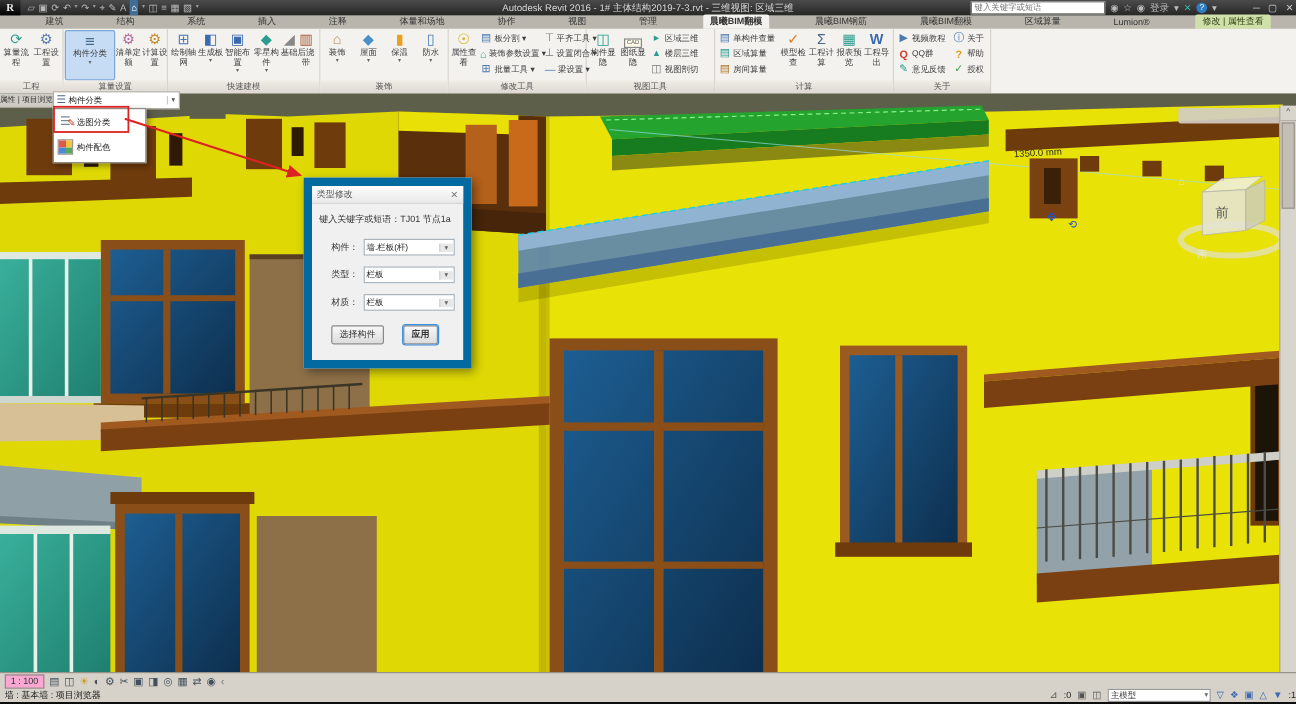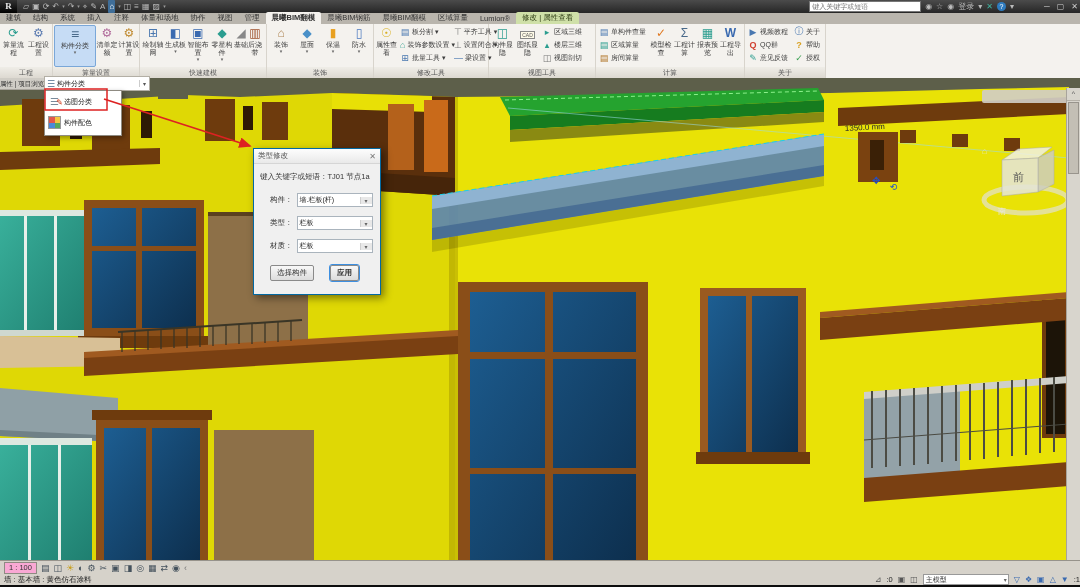--- a/index.html
+++ b/index.html
@@ -16,21 +16,21 @@
   .qat .hl{background:#3f6e99;color:#fff;padding:0 1px;border-radius:1px;}
   .qat .dd{font-size:5px;color:#999;}
   .apptitle{position:absolute;left:0;right:0;text-align:center;font-size:8px;color:#d8d8d8;pointer-events:none;}
   .infocenter{position:absolute;right:66px;top:2px;display:flex;align-items:center;gap:4px;height:9px;}
   .searchbox{width:106px;height:9px;background:#fff;border:1px solid #777;font-size:7px;color:#555;padding:0 2px;}
   .ic-sm{font-size:8px;color:#bbb;line-height:9px;}
   .helpdot{width:9px;height:9px;border-radius:50%;background:#2e7bbf;color:#fff;font-size:7px;text-align:center;line-height:9px;}
   .winbtns{position:absolute;right:2px;top:0;display:flex;gap:7px;color:#ccc;font-size:8px;line-height:13px;}
   
   .tabsrow{position:absolute;left:0;top:13px;width:1080px;height:11px;background:#b9b5ad;display:flex;align-items:flex-end;font-size:7.5px;color:#333;}
-  .tab{padding:1px 6px 1px 6px;white-space:nowrap;}
+  .tab{padding:1px 6px 1px 6px;white-space:nowrap;margin-left:32px;}
   .tab.active{background:#f4f2ee;border-radius:2px 2px 0 0;font-weight:bold;}
   .tab.ctx{background:#cfe0a8;color:#2e3d14;border-radius:2px 2px 0 0;}
   
   .ribbon{position:absolute;left:0;top:24px;width:1080px;height:54px;background:#f4f2ee;border-bottom:1px solid #a9a49b;display:flex;}
   .rgroup{height:54px;border-right:1px solid #d8d4cc;display:flex;flex-direction:column;flex:0 0 auto;}
   .rcontent{flex:1;display:flex;align-items:stretch;padding:1px 1px 0 1px;}
   .glabel{height:11px;font-size:7px;color:#555;text-align:center;line-height:11px;background:linear-gradient(#efede7,#ddd9d1);overflow:hidden;white-space:nowrap;}
   .rbtn{display:flex;flex-direction:column;align-items:center;font-size:7px;color:#3d3d3d;text-align:center;padding-top:1px;line-height:8px;flex:0 0 auto;}
   .rbtn .ric{font-size:12px;height:15px;line-height:15px;}
   .rbtn .arrow{font-size:5px;color:#666;line-height:5px;}
@@ -50,21 +50,21 @@
   .splitbtn .sdd{margin-left:auto;border-left:1px solid #ccc;padding:0 3px;font-size:6px;color:#555;}
   .menu{position:absolute;left:44px;top:90px;width:76px;height:44px;background:#fff;border:1px solid #8f8b82;
     box-shadow:2px 2px 5px rgba(0,0,0,.35);z-index:40;display:flex;flex-direction:column;}
   .mitem{height:21px;display:flex;align-items:center;gap:3px;font-size:7px;color:#222;padding-left:3px;}
   .mitem .mic{position:relative;width:13px;height:13px;font-size:10px;line-height:13px;text-align:center;color:#7a8a9a;}
   .mitem .mic .pen{position:absolute;right:-2px;bottom:-1px;font-size:8px;color:#d04020;}
   .palette{width:11px;height:11px;display:flex;flex-wrap:wrap;border:1px solid #999;}
   .palette i{width:50%;height:50%;}
   
   .dialog{position:absolute;left:253px;top:148px;width:126px;height:145px;background:#f0f0f0;
-    border:1px solid #0369a1;box-shadow:3px 3px 8px rgba(0,0,0,.45);z-index:50;font-size:7.5px;color:#333;}
+    border:7px solid #0369a1;box-shadow:3px 3px 8px rgba(0,0,0,.45);z-index:50;font-size:7.5px;color:#333;}
   .dtitle{height:14px;background:linear-gradient(#fdfdfd,#e9e9e9);display:flex;align-items:center;padding:0 4px;border-bottom:1px solid #d5d5d5;color:#555;}
   .dclose{margin-left:auto;color:#777;font-size:8px;}
   .dname{padding:8px 6px 2px 6px;}
   .drow{display:flex;align-items:center;margin:9px 6px 0 16px;gap:4px;}
   .dsel{width:72px;height:12px;background:#fff;border:1px solid #aab4bd;display:flex;align-items:center;font-size:7px;padding-left:2px;color:#222;}
   .dsel .sdd{margin-left:auto;background:#e8e8e8;border-left:1px solid #cfcfcf;width:11px;text-align:center;color:#666;font-size:6px;}
   .dbtns{display:flex;margin:12px 10px 0 16px;gap:16px;}
   .dbtn{height:14px;background:linear-gradient(#f8f8f8,#dcdcdc);border:1px solid #8a8a8a;border-radius:2px;
     font-size:7.5px;text-align:center;line-height:13px;padding:0 6px;}
   .dbtn.focus{outline:1px solid #3d8fe0;font-weight:bold;}
@@ -108,20 +108,21 @@
       <span>✎</span>
       <span>A</span>
       <span class="hl">⌂</span>
         <span class="dd">▾</span>
       <span>◫</span>
       <span>≡</span>
       <span>▦</span>
       <span>▨</span>
         <span class="dd">▾</span>
     </div>
+    <div class="apptitle">Autodesk Revit 2016 - 1# 主体结构2019-7-3.rvt - 三维视图: 区域三维</div>
     <div class="infocenter">
       <input class="searchbox" placeholder="键入关键字或短语" style="">
       <span class="ic-sm">◉</span>
       <span class="ic-sm">☆</span>
       <span class="ic-sm">◉</span>
       <span class="ic-sm">登录</span>
       <span class="ic-sm">▾</span>
       <span class="ic-sm" style="color:#3fb5a0">✕</span>
       <span class="helpdot">?</span>
       <span class="ic-sm">▾</span>
@@ -633,21 +634,21 @@
     <span class="vbic">▣</span>
     <span class="vbic">◨</span>
     <span class="vbic">◎</span>
     <span class="vbic">▦</span>
     <span class="vbic">⇄</span>
     <span class="vbic">◉</span>
     <span class="vbic" style="color:#777">‹</span>
   </div>
 
   <div class="statusbar">
-    <span>墙 : 基本墙 : 黄色仿石涂料</span>
+    <span>墙 : 基本墙 : 项目浏览器</span>
     <div class="sbright">
       <span class="fic" style="color:#555">⊿</span>
       <span>:0</span>
       <span class="fic" style="color:#555">▣</span>
       <span class="fic" style="color:#555">◫</span>
       <div class="wsbox">
         <span>主模型</span>
         <span class="sdd">▾</span>
       </div>
       <span class="fic">▽</span>

